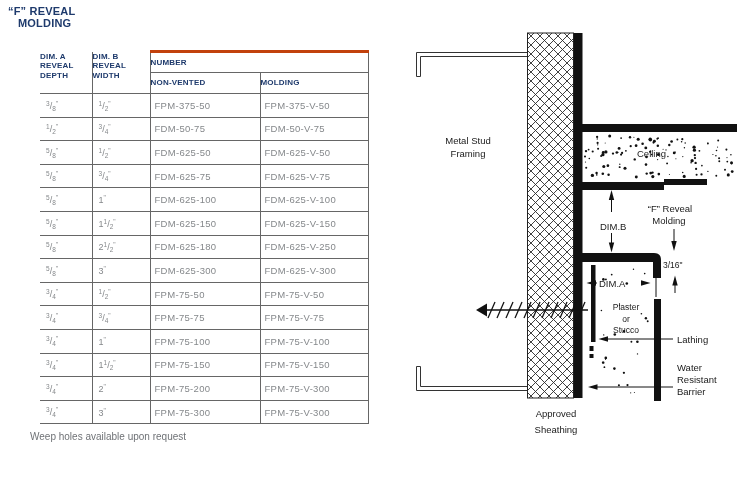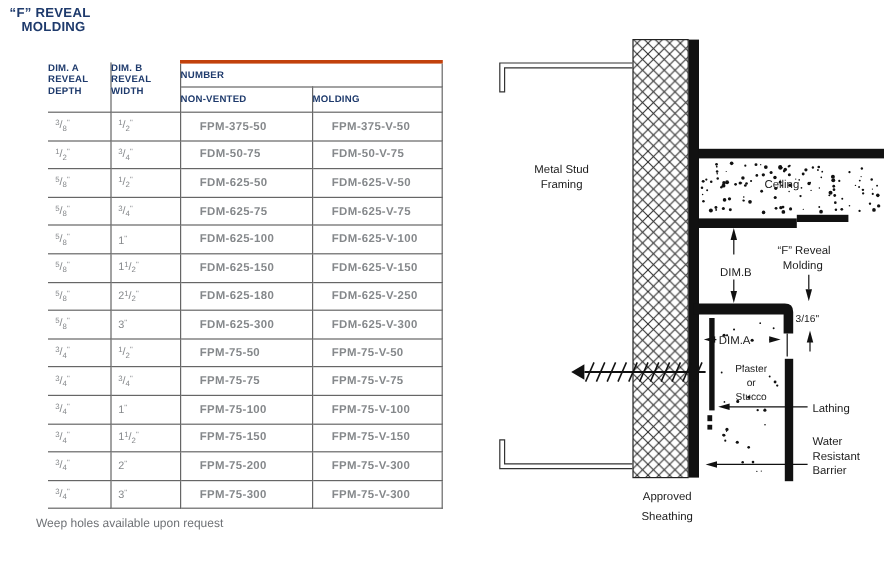--- a/index.html
+++ b/index.html
@@ -22,21 +22,21 @@
   .hnum{vertical-align:middle;padding-left:10px;height:19px;
         border-top:3px solid #c2410c;border-bottom:1px solid #666;}
   .hsub{vertical-align:middle;padding-left:10px;height:20px;}
   .spec-table thead th{border-bottom:1px solid #666;}
   .spec-table tbody td{border-bottom:1px solid #666;height:22.6px;
                        vertical-align:middle;color:#85888b;}
   td.frac{font-size:9px;padding-left:6px;}
   td.frac sup{font-size:6.5px;vertical-align:2.5px;}
   td.frac sub{font-size:6.5px;vertical-align:-2px;}
   td.frac .in{font-size:6.5px;vertical-align:2.5px;}
-  td.part{font-size:9.5px;letter-spacing:.3px;padding-left:16px;font-weight:bold;}
+  td.part{font-size:9.5px;letter-spacing:.3px;padding-left:4px;}
 
   .footnote{position:absolute;left:30px;top:431px;font-size:10px;color:#6f7276;}
 
   
   .diagram{position:absolute;left:0;top:0;width:737px;height:483px;}
   .diagram text{font-family:"Liberation Sans",sans-serif;fill:#1a1a1a;font-size:9.5px;}
   .diagram .small{font-size:8.5px;}
   .diagram .arrows line{stroke:#111;stroke-width:1;}
   .diagram .arrows polygon{fill:#111;}
 </style>

